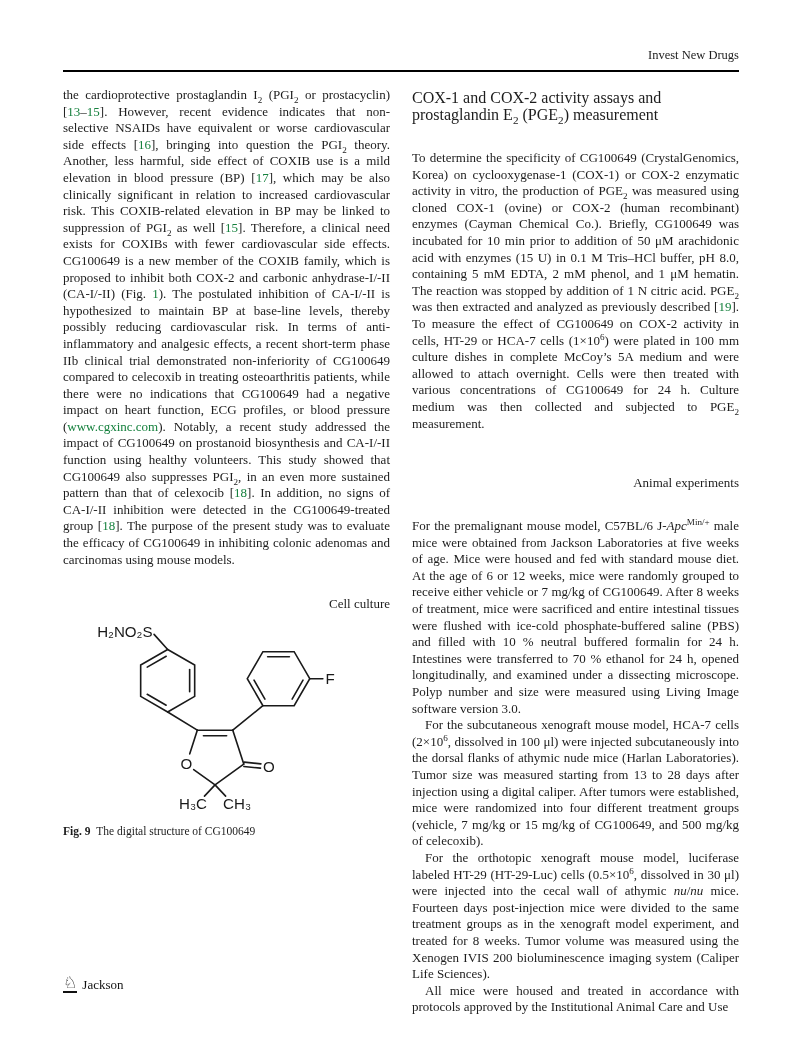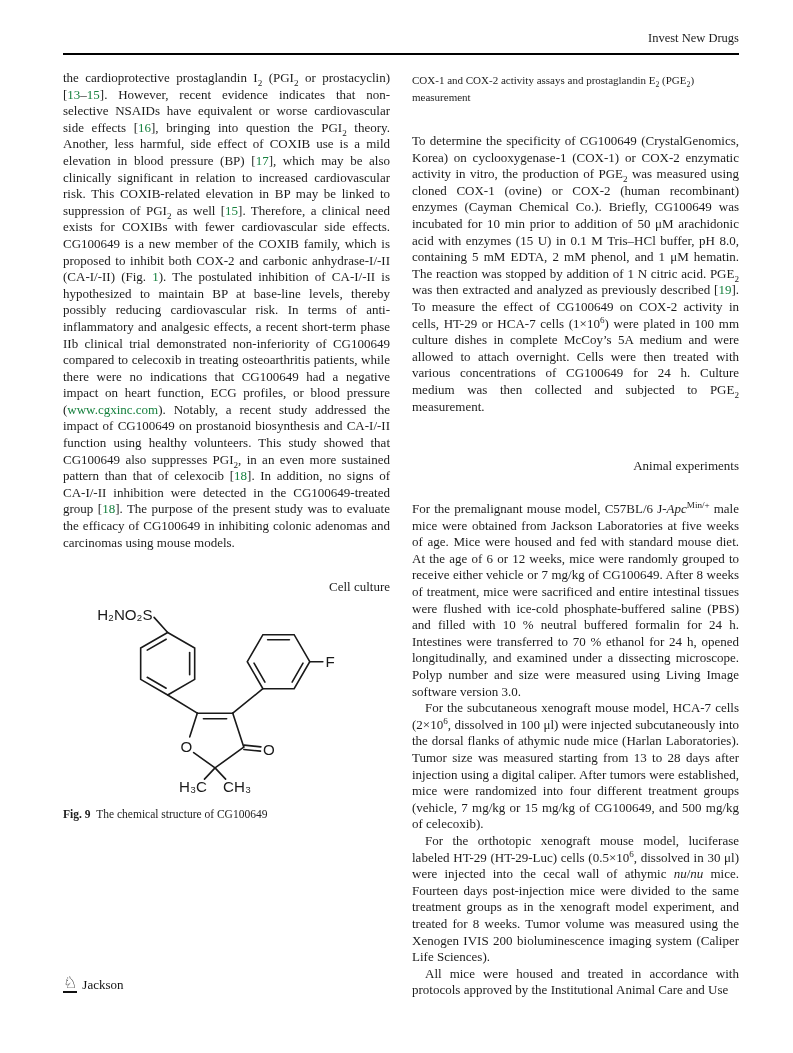--- a/index.html
+++ b/index.html
@@ -1,25 +1,25 @@
 <!DOCTYPE html>
 <html><head>
 <meta charset="utf-8">
 <style>
   html,body{margin:0;padding:0;background:#ffffff;}
   body{width:793px;height:1053px;font-family:"Liberation Serif",serif;color:#1c1c1c;}
   .page{position:relative;width:793px;height:1053px;overflow:hidden;background:#fff;}
-  .content{position:absolute;left:63px;top:31px;width:676px;}
+  .content{position:absolute;left:63px;top:48px;width:676px;}
   .header{text-align:right;font-size:12.5px;padding-bottom:7px;border-bottom:2.6px solid #000;}
   .cols{display:flex;gap:22px;margin-top:15px;}
   .col{width:327px;}
   p{margin:0;font-size:13px;line-height:16.6px;text-align:justify;}
   .h-bold{font-weight:bold;font-size:13px;line-height:17px;margin:30px 0 0 0;text-align:left;}
   .h-plain{font-size:13px;line-height:17px;margin:27px 0 0 0;text-align:right;}
-  .h-top{font-size:11px;line-height:17px;margin:2px 0 0 0;text-align:left;}
+  .h-top{font-size:16px;line-height:17px;margin:2px 0 0 0;text-align:left;}
   .sp{margin-top:27px;}
   .sp-big{margin-top:42px;}
   .indent{text-indent:13px;}
   .lnk{color:#15803d;}
   sub,sup{font-size:0.7em;line-height:0;}
   .figure{margin-top:8px;margin-left:16px;}
   .figure svg text{font-family:"Liberation Sans",sans-serif;font-size:15px;fill:#1a1a1a;}
   .figure svg line, .figure svg path{stroke:#1a1a1a;stroke-width:1.6;fill:none;stroke-linecap:round;}
   .caption{font-size:11.5px;line-height:14px;margin-top:2px;text-align:left;}
   .caption .figlabel{font-weight:bold;}
@@ -74,21 +74,21 @@
             <line x1="178" y1="166.8" x2="194.5" y2="168.5"></line>
             <line x1="177.6" y1="171.1" x2="194.1" y2="172.8"></line>
             <text x="202.5" y="176.5" text-anchor="middle">O</text>
 
             <line x1="149" y1="189.4" x2="138.5" y2="200.5"></line>
             <line x1="149" y1="189.4" x2="159.5" y2="200.5"></line>
             <text x="141" y="213.5" text-anchor="end">H₃C</text>
             <text x="157" y="213.5" text-anchor="start">CH₃</text>
           </svg>
         </div>
-        <p class="caption"><span class="figlabel">Fig. 9</span>&nbsp;&nbsp;<span>The chemical structure of CG100649</span></p>
+        <p class="caption"><span class="figlabel">Fig. 9</span>&nbsp;&nbsp;<span>The digital structure of CG100649</span></p>
       </div>
 
       <div class="col">
         <p class="h-top">COX-1 and COX-2 activity assays and prostaglandin E<sub>2</sub> (PGE<sub>2</sub>) measurement</p>
         <p class="sp">To determine the specificity of CG100649 (CrystalGenomics, Korea) on cyclooxygenase-1 (COX-1) or COX-2 enzymatic activity in vitro, the production of PGE<sub>2</sub> was measured using cloned COX-1 (ovine) or COX-2 (human recombinant) enzymes (Cayman Chemical Co.). Briefly, CG100649 was incubated for 10 min prior to addition of 50 μM arachidonic acid with enzymes (15 U) in 0.1 M Tris–HCl buffer, pH 8.0, containing 5 mM EDTA, 2 mM phenol, and 1 μM hematin. The reaction was stopped by addition of 1 N citric acid. PGE<sub>2</sub> was then extracted and analyzed as previously described [<span class="lnk">19</span>]. To measure the effect of CG100649 on COX-2 activity in cells, HT-29 or HCA-7 cells (1×10<sup>6</sup>) were plated in 100 mm culture dishes in complete McCoy’s 5A medium and were allowed to attach overnight. Cells were then treated with various concentrations of CG100649 for 24 h. Culture medium was then collected and subjected to PGE<sub>2</sub> measurement.</p>
         <p class="h-plain sp-big">Animal experiments</p>
         <p class="sp">For the premalignant mouse model, C57BL/6 J-<i>Apc</i><sup>Min/+</sup> male mice were obtained from Jackson Laboratories at five weeks of age. Mice were housed and fed with standard mouse diet. At the age of 6 or 12 weeks, mice were randomly grouped to receive either vehicle or 7 mg/kg of CG100649. After 8 weeks of treatment, mice were sacrificed and entire intestinal tissues were flushed with ice-cold phosphate-buffered saline (PBS) and filled with 10 % neutral buffered formalin for 24 h. Intestines were transferred to 70 % ethanol for 24 h, opened longitudinally, and examined under a dissecting microscope. Polyp number and size were measured using Living Image software version 3.0.</p>
         <p class="indent">For the subcutaneous xenograft mouse model, HCA-7 cells (2×10<sup>6</sup>, dissolved in 100 μl) were injected subcutaneously into the dorsal flanks of athymic nude mice (Harlan Laboratories). Tumor size was measured starting from 13 to 28 days after injection using a digital caliper. After tumors were established, mice were randomized into four different treatment groups (vehicle, 7 mg/kg or 15 mg/kg of CG100649, and 500 mg/kg of celecoxib).</p>
         <p class="indent">For the orthotopic xenograft mouse model, luciferase labeled HT-29 (HT-29-Luc) cells (0.5×10<sup>6</sup>, dissolved in 30 μl) were injected into the cecal wall of athymic <i>nu</i>/<i>nu</i> mice. Fourteen days post-injection mice were divided to the same treatment groups as in the xenograft model experiment, and treated for 8 weeks. Tumor volume was measured using the Xenogen IVIS 200 bioluminescence imaging system (Caliper Life Sciences).</p>
         <p class="indent">All mice were housed and treated in accordance with protocols approved by the Institutional Animal Care and Use</p>

